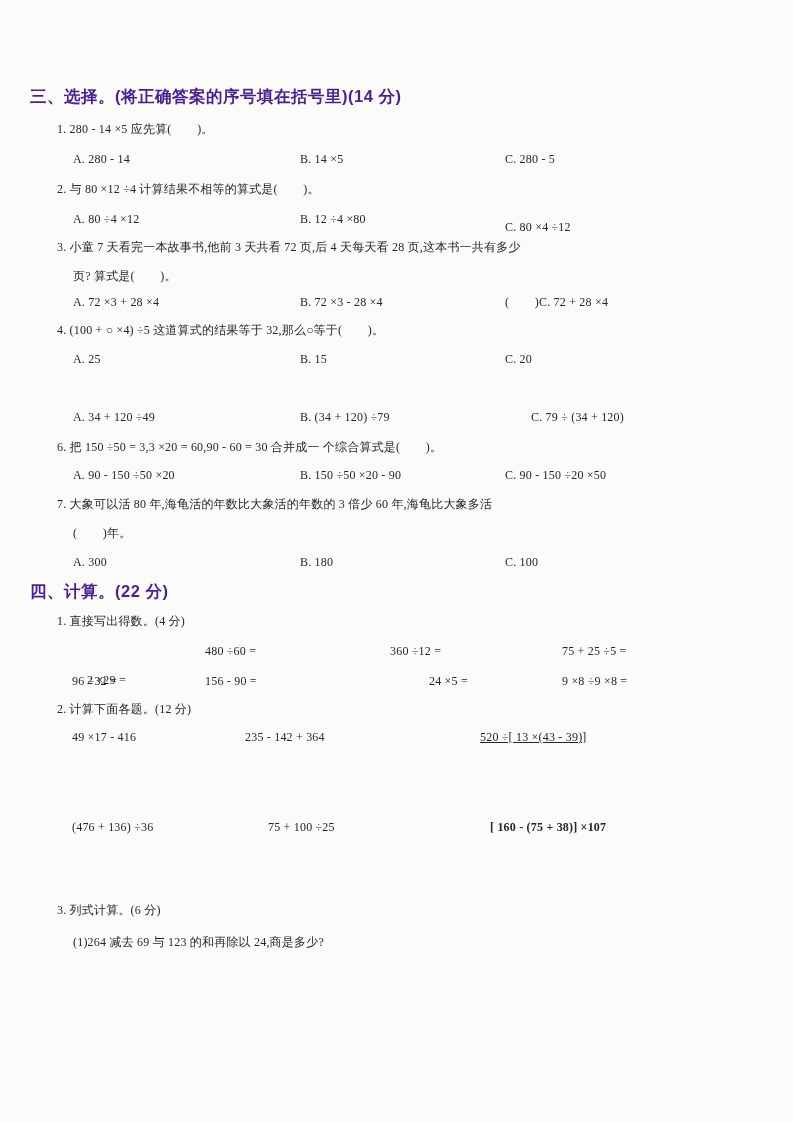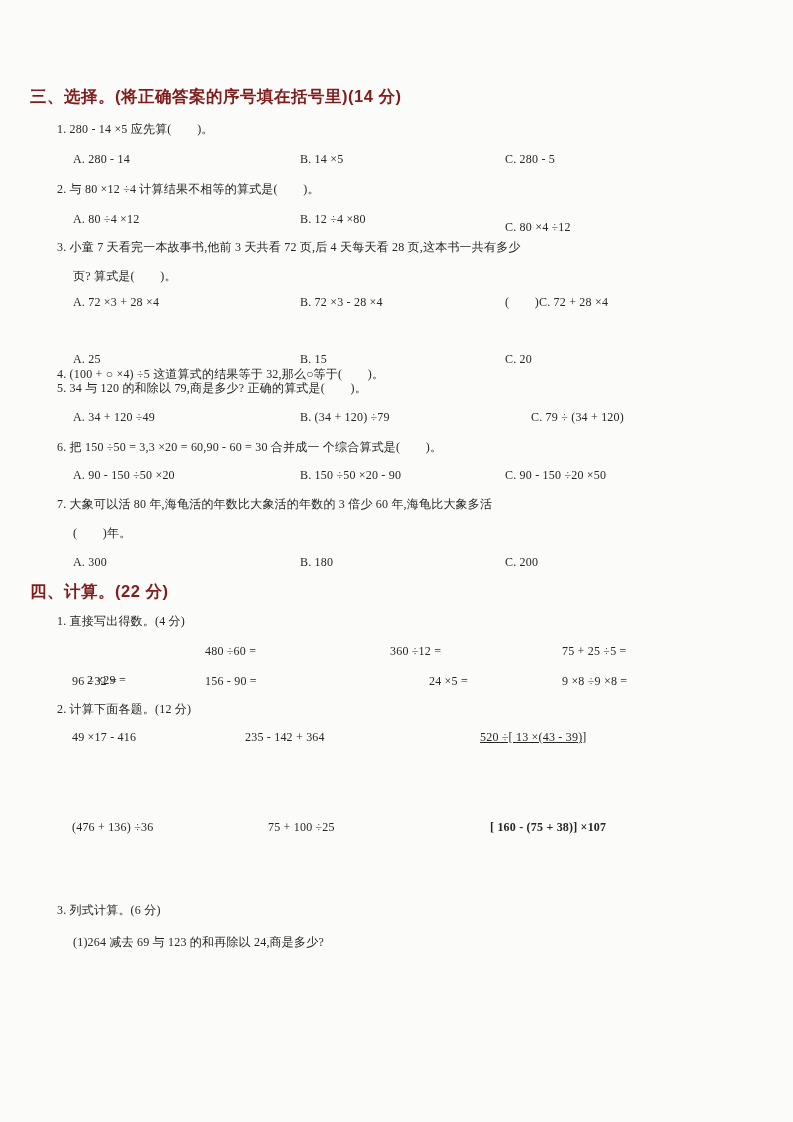--- a/index.html
+++ b/index.html
@@ -23,21 +23,21 @@
     position: absolute;
     white-space: pre;
     font-size: 12px;
     line-height: 20px;
     color: #262626;
   }
   .section-heading {
     font-family: "Liberation Sans", "DejaVu Sans", sans-serif;
     font-weight: bold;
     font-size: 16.5px;
-    color: #7f1d1d;
+    color: #4c1d95;
     letter-spacing: 0.5px;
   }
   .stem {
     letter-spacing: 0.2px;
   }
   .opt {
     letter-spacing: 0.2px;
   }
 </style>
 </head>
@@ -56,40 +56,39 @@
   <div class="abs opt" style="left:73px; top:209px;">A. 80 ÷4 ×12</div>
   <div class="abs opt" style="left:300px; top:209px;">B. 12 ÷4 ×80</div>
   <div class="abs opt" style="left:505px; top:209px;margin-top:8px;">C. 80 ×4 ÷12</div>
 
   <div class="abs stem" style="left:57px; top:237px;">3. 小童 7 天看完一本故事书,他前 3 天共看 72 页,后 4 天每天看 28 页,这本书一共有多少</div>
   <div class="abs stem" style="left:73px; top:266px;">页? 算式是(        )。</div>
   <div class="abs opt" style="left:73px; top:292px;">A. 72 ×3 + 28 ×4</div>
   <div class="abs opt" style="left:300px; top:292px;">B. 72 ×3 - 28 ×4</div>
   <div class="abs opt" style="left:505px; top:292px;">(        )C. 72 + 28 ×4</div>
 
-  <div class="abs stem" style="left:57px; top:320px;margin-top:44px;">4. (100 + ○ ×4) ÷5 这道算式的结果等于 32,那么○等于(        )。</div>
+  <div class="abs stem" style="left:57px; top:320px;">4. (100 + ○ ×4) ÷5 这道算式的结果等于 32,那么○等于(        )。</div>
   <div class="abs opt" style="left:73px; top:349px;">A. 25</div>
   <div class="abs opt" style="left:300px; top:349px;">B. 15</div>
   <div class="abs opt" style="left:505px; top:349px;">C. 20</div>
 
-  <div class="abs stem" style="left:57px; top:378px;">5. 34 与 120 的和除以 79,商是多少? 正确的算式是(        )。</div>
   <div class="abs opt" style="left:73px; top:407px;">A. 34 + 120 ÷49</div>
   <div class="abs opt" style="left:300px; top:407px;">B. (34 + 120) ÷79</div>
   <div class="abs opt" style="left:531px; top:407px;">C. 79 ÷ (34 + 120)</div>
 
   <div class="abs stem" style="left:57px; top:437px;">6. 把 150 ÷50 = 3,3 ×20 = 60,90 - 60 = 30 合并成一 个综合算式是(        )。</div>
   <div class="abs opt" style="left:73px; top:465px;">A. 90 - 150 ÷50 ×20</div>
   <div class="abs opt" style="left:300px; top:465px;">B. 150 ÷50 ×20 - 90</div>
   <div class="abs opt" style="left:505px; top:465px;">C. 90 - 150 ÷20 ×50</div>
 
   <div class="abs stem" style="left:57px; top:494px;">7. 大象可以活 80 年,海龟活的年数比大象活的年数的 3 倍少 60 年,海龟比大象多活</div>
   <div class="abs stem" style="left:73px; top:523px;">(        )年。</div>
   <div class="abs opt" style="left:73px; top:552px;">A. 300</div>
   <div class="abs opt" style="left:300px; top:552px;">B. 180</div>
-  <div class="abs opt" style="left:505px; top:552px;">C. 200</div>
+  <div class="abs opt" style="left:505px; top:552px;">C. 100</div>
 
   <div class="abs section-heading" style="left:30px; top:581px;">四、计算。(22 分)</div>
 
   <div class="abs stem" style="left:57px; top:611px;">1. 直接写出得数。(4 分)</div>
   <div class="abs opt" style="left:72px; top:670px;margin-left:15px;">2 ×29 =</div>
   <div class="abs opt" style="left:205px; top:641px;">480 ÷60 =</div>
   <div class="abs opt" style="left:390px; top:641px;">360 ÷12 =</div>
   <div class="abs opt" style="left:562px; top:641px;">75 + 25 ÷5 =</div>
   <div class="abs opt" style="left:72px; top:671px;font-family:Liberation Serif, serif;">96 ÷32 =</div>
   <div class="abs opt" style="left:205px; top:671px;">156 - 90 =</div>

